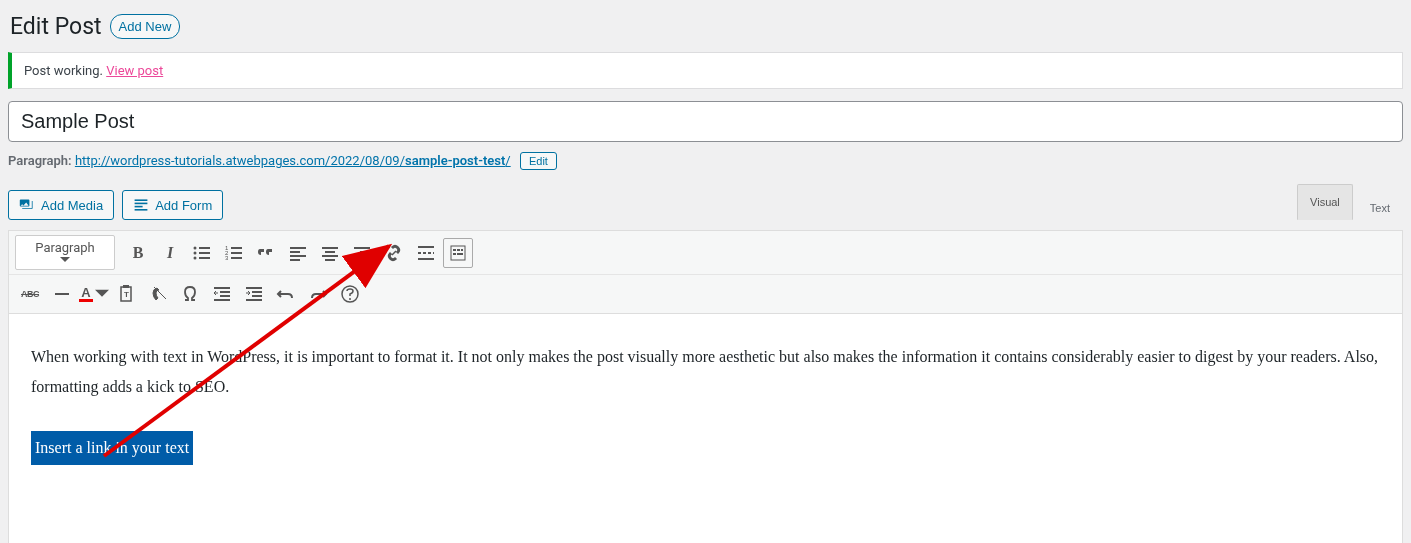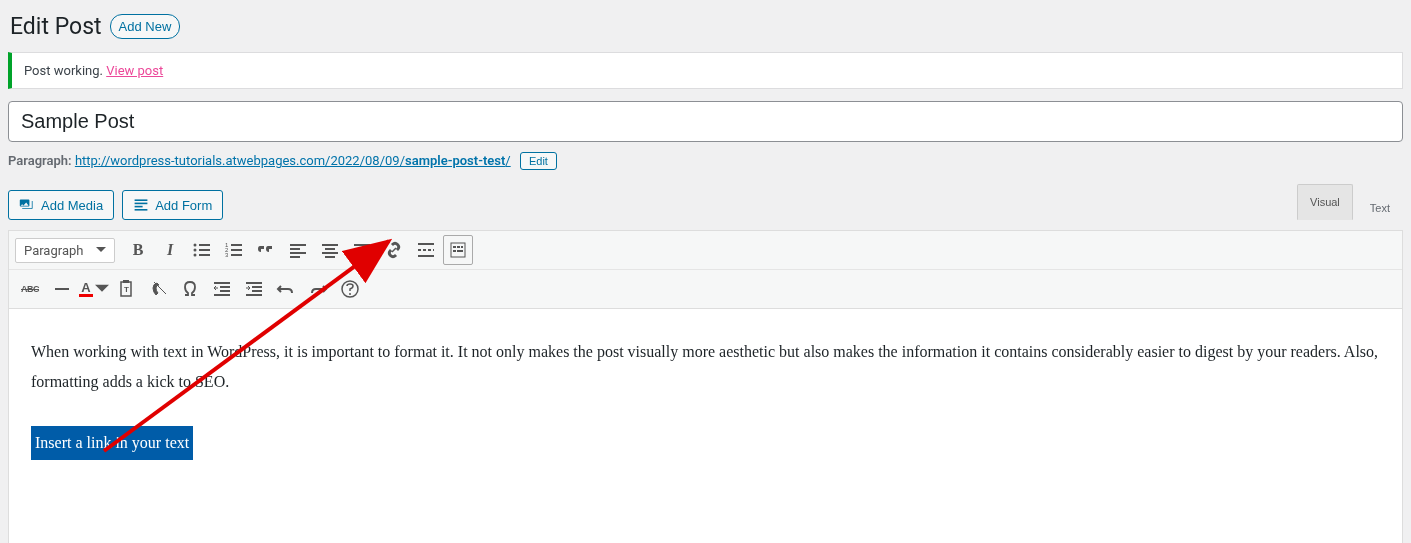--- a/index.html
+++ b/index.html
@@ -30,21 +30,21 @@
     .media-btn svg { width: 16px; height: 16px; fill: #0071a1; }
     
     .editor-tabs { display: flex; gap: 4px; }
     .editor-tab { padding: 5px 12px; border: 1px solid #ccc; border-bottom: 1px solid #e5e5e5; background: #e5e5e5; color: #555; font-size: 11px; cursor: pointer; border-radius: 2px 2px 0 0; }
     .editor-tab.inactive { background: #f0f0f1; border-color: transparent; color: #646970; margin-top: 12px; }
     
     .editor-toolbar { background: #f6f7f7; border: 1px solid #ddd; padding: 0; }
     .toolbar-row { display: flex; align-items: center; padding: 4px 6px; gap: 2px; }
     .toolbar-row:first-child { border-bottom: 1px solid #e5e5e5; }
     
-    .format-select { display: flex; align-items: center; justify-content: space-between; width: 100px; padding: 4px 8px; border: 1px solid #ccc; background: #fff; font-size: 13px; color: #555; margin-right: 6px; cursor: pointer; border-radius: 2px; }
+    .format-select { display: flex; align-items: center; justify-content: space-between; width: 100px; padding: 4px 8px; border: 1px solid #ccc; background: #fff; font-size: 13px; color: #555; margin-right: 6px; cursor: pointer; border-radius: 2px; flex-direction: column; }
     .format-select svg { width: 10px; height: 10px; fill: #555; }
     
     .tb-btn { width: 30px; height: 30px; display: flex; align-items: center; justify-content: center; border: none; background: transparent; cursor: pointer; border-radius: 2px; color: #555; }
     .tb-btn.boxed { border: 1px solid #aaa; }
     .tb-btn svg { width: 20px; height: 20px; fill: #555; }
     .tb-btn.bold-btn { font-weight: 900; font-size: 16px; font-family: Georgia, serif; }
     .tb-btn.italic-btn { font-style: italic; font-size: 16px; font-family: Georgia, serif; font-weight: 600; }
     .tb-btn.abc-btn { font-size: 9px; font-weight: 600; letter-spacing: -0.5px; text-decoration: line-through; }
     
     .color-btn { display: flex; align-items: center; gap: 2px; }

